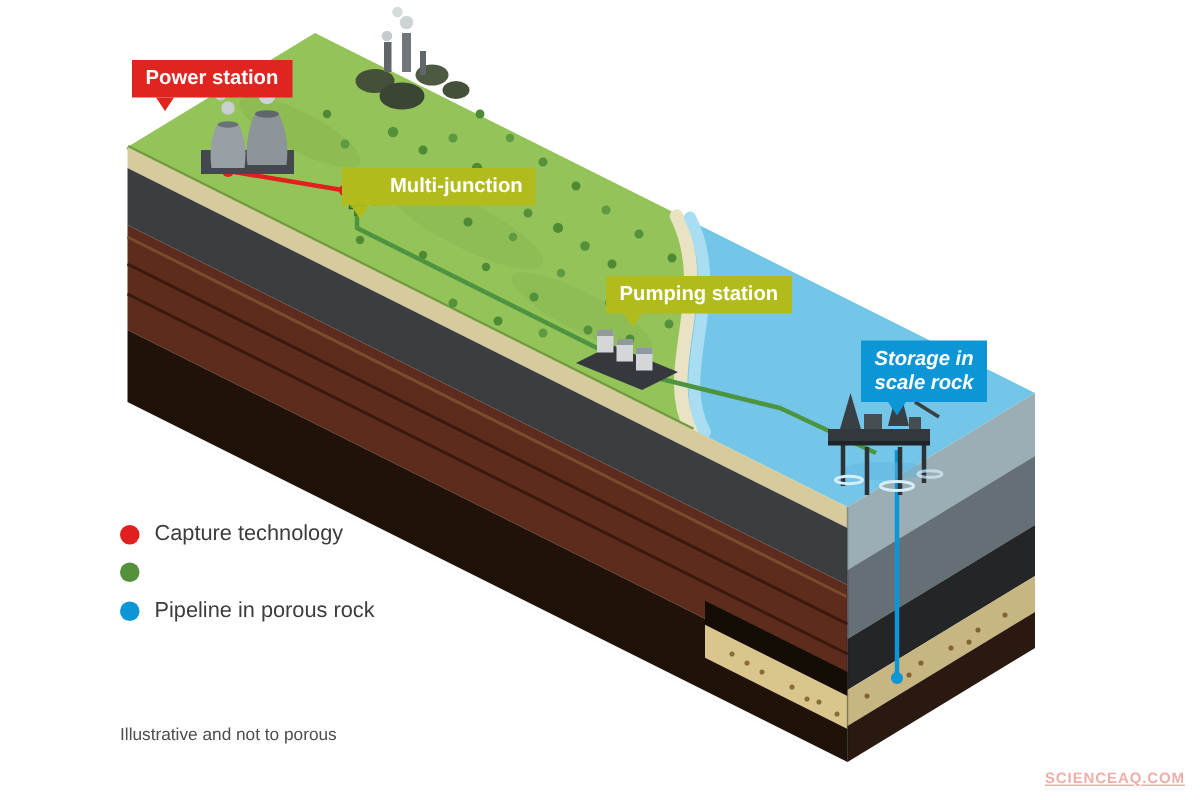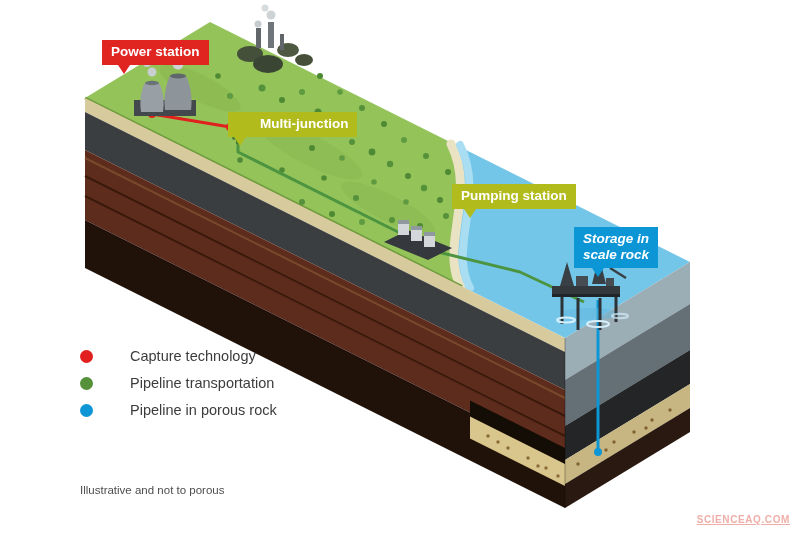--- a/index.html
+++ b/index.html
@@ -8,32 +8,32 @@
     font-family:"Liberation Sans",sans-serif;overflow:hidden;
   }
   .stage{position:absolute;inset:0;width:800px;height:533px;}
   .scene-svg{position:absolute;top:0;left:0;}
   .label{
     position:absolute;color:#fff;font-weight:bold;font-size:13.5px;
     padding:4px 9px 5px;line-height:1.2;white-space:nowrap;z-index:5;
   }
   .label::after{content:"";position:absolute;top:100%;width:0;height:0;
     border-left:6px solid transparent;border-right:6px solid transparent;}
-  .label-power{left:102px;top:40px;background:#e02420;}
+  .label-power{left:88px;top:40px;background:#e02420;}
   .label-power::after{left:16px;border-top:9px solid #e02420;}
   .label-junction{left:228px;top:112px;background:#b2bb1c;padding-left:32px;}
   .label-junction::after{left:6px;border-top:9px solid #b2bb1c;}
-  .label-pumping{left:404px;top:184px;background:#b2bb1c;margin-left:48px;}
+  .label-pumping{left:404px;top:184px;background:#b2bb1c;}
   .label-pumping::after{left:12px;border-top:9px solid #b2bb1c;}
   .label-storage{left:574px;top:227px;background:#0c96d6;}
   .label-storage::after{left:18px;border-top:9px solid #0c96d6;}
   .label-storage span{display:block;font-style:italic;}
   .legend{position:absolute;left:80px;top:348px;z-index:5;}
   .legend-item{display:flex;align-items:center;margin-bottom:11px;
-    font-size:14.5px;color:#3c3c3c;gap:27px;}
+    font-size:14.5px;color:#3c3c3c;}
   .legend-dot{width:13px;height:13px;border-radius:50%;margin-right:10px;flex:0 0 13px;}
   .footnote{position:absolute;left:80px;top:484px;font-size:11.5px;color:#4d4d4d;z-index:5;}
   .watermark{position:absolute;right:10px;bottom:8px;font-size:10px;font-weight:bold;
     letter-spacing:.6px;color:#efafa8;z-index:5;text-decoration:underline;}
 </style>
 </head>
 <body>
 
 <div class="stage">
 
@@ -224,21 +224,20 @@
     <span>scale rock</span>
   </div>
 
   <div class="legend">
     <div class="legend-item">
       <span class="legend-dot" style="background: rgb(226, 31, 31);"></span>
       <span>Capture technology</span>
     </div>
     <div class="legend-item">
       <span class="legend-dot" style="background: rgb(85, 145, 58);"></span>
-      <span>Pipeline transportation</span>
     </div>
     <div class="legend-item">
       <span class="legend-dot" style="background: rgb(13, 150, 214);"></span>
       <span>Pipeline in porous rock</span>
     </div>
   </div>
 
   <div class="footnote">Illustrative and not to porous</div>
   <div class="watermark">SCIENCEAQ.COM</div>
 </div>

